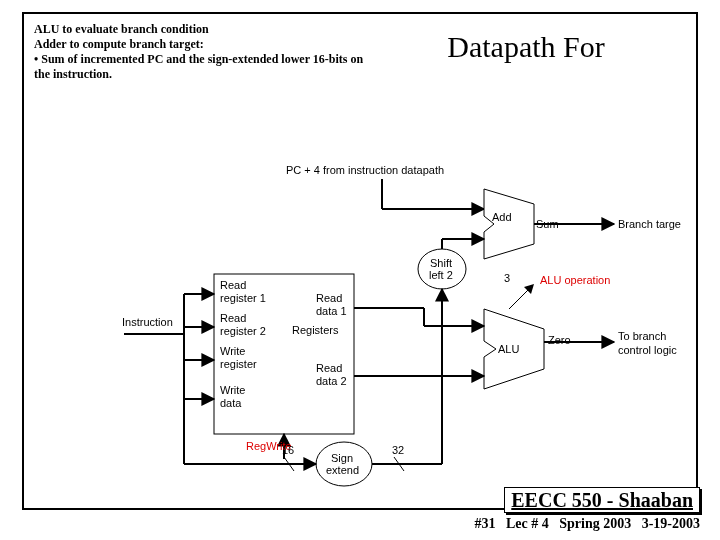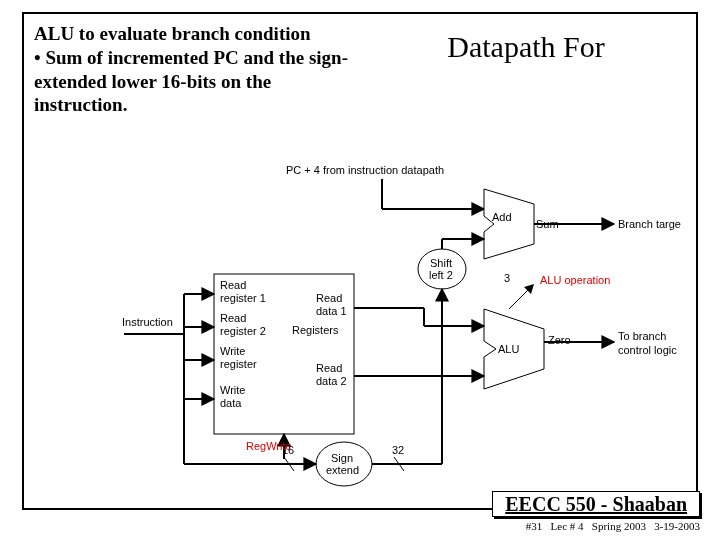--- a/index.html
+++ b/index.html
@@ -23,42 +23,42 @@
     right: 10px; top: 16px;
     width: 320px;
     font-size: 30px;
     text-align: center;
     line-height: 1.1;
   }
   .desc {
     position: absolute;
     left: 10px; top: 8px;
     width: 330px;
-    font-size: 19px;
+    font-size: 12px;
     line-height: 1.25;
   }
   .desc .line1, .desc .line2 { font-weight: bold; }
   .desc .bullet { margin-top: 0; font-weight: bold; }
   .footer {
     position: absolute;
     right: 20px; bottom: 8px;
     text-align: right;
   }
   .footer-course {
     font-size: 20px;
     font-weight: bold;
     text-decoration: underline;
     background: #fff;
     border: 1px solid #000;
-    padding: 1px 12px;
+    padding: 1px 6px;
     box-shadow: 2px 2px 0 #000;
   }
   .footer-meta {
-    font-size: 11px;
-    font-weight: normal;
+    font-size: 14px;
+    font-weight: bold;
     margin-top: 4px;
   }
   .diagram {
     position: absolute;
     left: 0; top: 0;
     width: 676px; height: 498px;
   }
   text { font-family: Arial, sans-serif; font-size: 12px; }
   .sm { font-size: 11px; }
   .red { fill: #d00; }
@@ -68,20 +68,21 @@
 <body>
 
 <div class="frame">
 
   <div class="title">
     <span>Datapath For</span><br>
   </div>
 
   <div class="desc">
     <div class="line1">ALU to evaluate branch condition</div>
+    <div class="line2">Adder to compute branch target:</div>
     <div class="bullet">• Sum of incremented PC and the sign-extended lower 16-bits on the instruction.</div>
   </div>
 
   <svg class="diagram" viewBox="0 0 676 498">
     <defs>
       <marker id="arrow" viewBox="0 0 10 10" refX="9" refY="5" markerWidth="7" markerHeight="7" orient="auto">
         <path d="M 0 0 L 10 5 L 0 10 z" fill="#000"></path>
       </marker>
     </defs>
 

